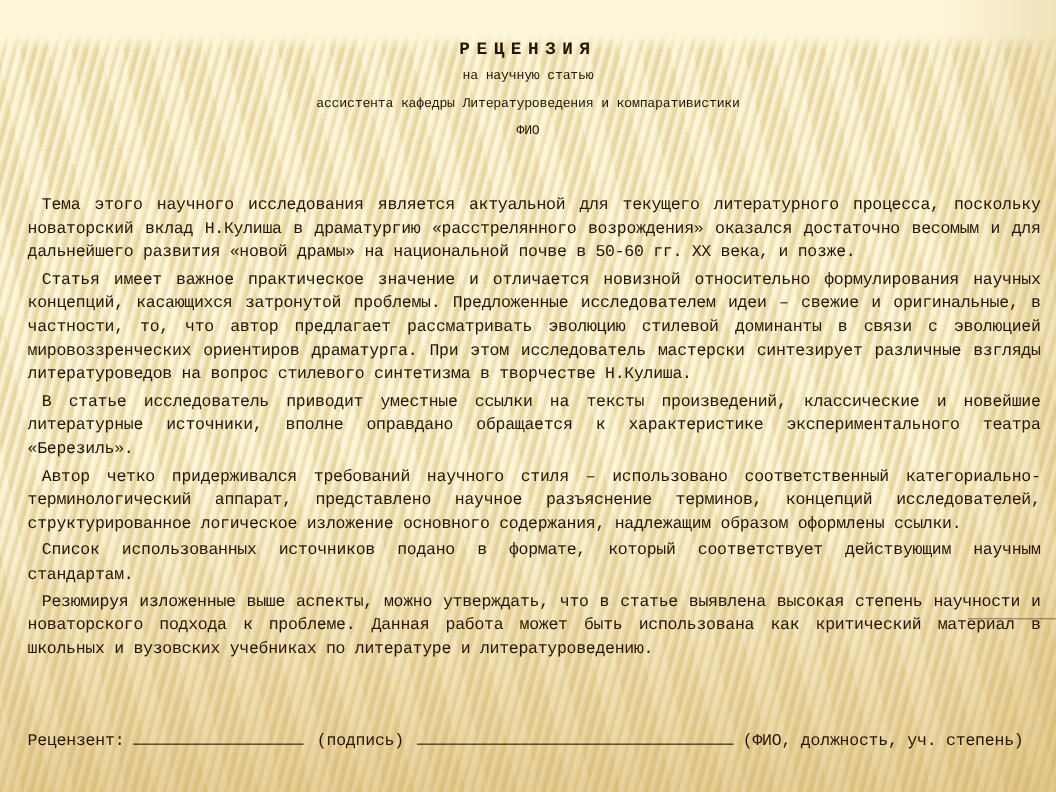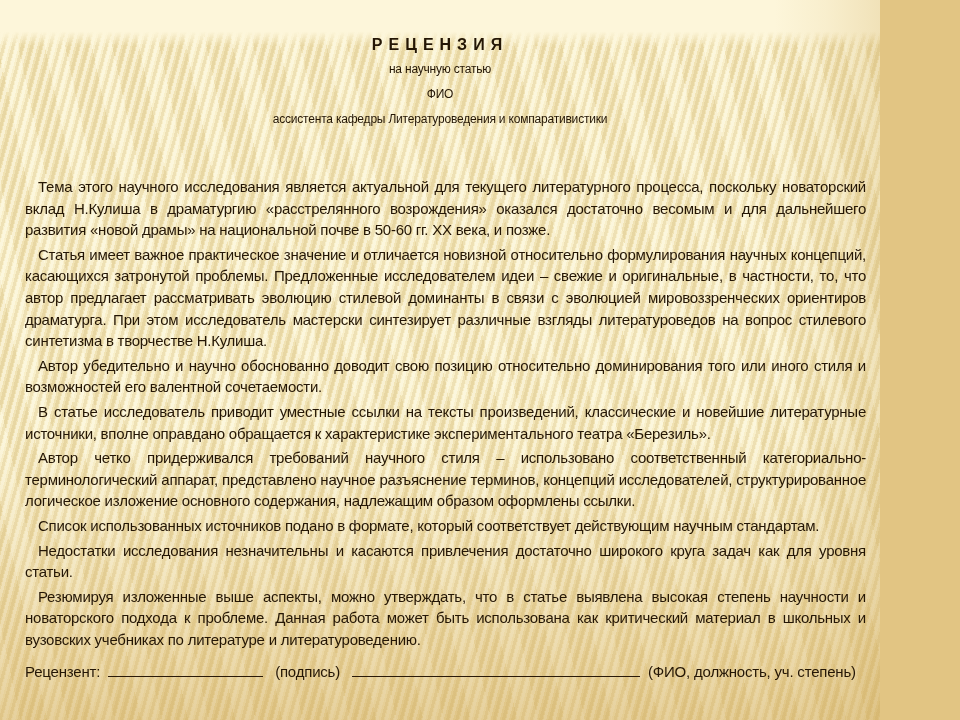--- a/index.html
+++ b/index.html
@@ -2,24 +2,24 @@
 <html lang="ru" style="--text: #241605; --bg-base: #f6ebc1; --bg-top: #fdf6da; --shade-gold: #cfa656; --rule: #7a5a28;"><head>
 <meta charset="utf-8">
 <style>
   html, body {
     margin: 0;
     padding: 0;
     background: #e2c583;
   }
   .slide {
     position: relative;
-    width: 880px;
+    width: 960px;
     height: 720px;
     overflow: hidden;
-    font-family: Liberation Sans, sans-serif;
+    font-family: Liberation Mono, monospace;
     color: var(--text, #241605);
     background-color: var(--bg-base, #f6ebc1);
     
     background-image:
       repeating-linear-gradient(105deg,
         rgba(255,252,235,0.55) 0px, rgba(255,252,235,0.55) 3px,
         rgba(255,252,235,0) 3px, rgba(255,252,235,0) 5px,
         rgba(201,172,100,0.22) 5px, rgba(201,172,100,0.22) 8px,
         rgba(201,172,100,0) 8px, rgba(201,172,100,0) 9px),
       repeating-linear-gradient(78deg,
@@ -107,32 +107,30 @@
 <body>
 
 <div class="slide">
   <div class="band-top"></div>
   <div class="shade-bottom"></div>
   <div class="shade-right"></div>
 
   <header class="doc-header">
     <h1 class="doc-title">РЕЦЕНЗИЯ</h1>
     <div class="doc-sub">на научную статью</div>
+    <div class="doc-sub">ассистента кафедры Литературоведения и компаративистики</div>
     <div class="doc-sub">ФИО</div>
-    <div class="doc-sub">ассистента кафедры Литературоведения и компаративистики</div>
   </header>
 
   <main class="doc-body">
     <p>Тема этого научного исследования является актуальной для текущего литературного процесса, поскольку новаторский вклад Н.Кулиша в драматургию «расстрелянного возрождения» оказался достаточно весомым и для дальнейшего развития «новой драмы» на национальной почве в 50-60 гг. ХХ века, и позже.</p>
     <p>Статья имеет важное практическое значение и отличается новизной относительно формулирования научных концепций, касающихся затронутой проблемы. Предложенные исследователем идеи – свежие и оригинальные, в частности, то, что автор предлагает рассматривать эволюцию стилевой доминанты в связи с эволюцией мировоззренческих ориентиров драматурга. При этом исследователь мастерски синтезирует различные взгляды литературоведов на вопрос стилевого синтетизма в творчестве Н.Кулиша.</p>
-    <p>Автор убедительно и научно обоснованно доводит свою позицию относительно доминирования того или иного стиля и возможностей его валентной сочетаемости.</p>
     <p>В статье исследователь приводит уместные ссылки на тексты произведений, классические и новейшие литературные источники, вполне оправдано обращается к характеристике экспериментального театра «Березиль».</p>
     <p>Автор четко придерживался требований научного стиля – использовано соответственный категориально-терминологический аппарат, представлено научное разъяснение терминов, концепций исследователей, структурированное логическое изложение основного содержания, надлежащим образом оформлены ссылки.</p>
     <p>Список использованных источников подано в формате, который соответствует действующим научным стандартам.</p>
-    <p>Недостатки исследования незначительны и касаются привлечения достаточно широкого круга задач как для уровня статьи.</p>
     <p>Резюмируя изложенные выше аспекты, можно утверждать, что в статье выявлена высокая степень научности и новаторского подхода к проблеме. Данная работа может быть использована как критический материал в школьных и вузовских учебниках по литературе и литературоведению.</p>
   </main>
 
   <div class="edge-line"></div>
 
   <footer class="sign-row">
     <span>Рецензент:</span><span class="uline u1"></span><span>(подпись)</span><span class="uline u2"></span><span>(ФИО, должность, уч. степень)</span>
   </footer>
 </div>
 

